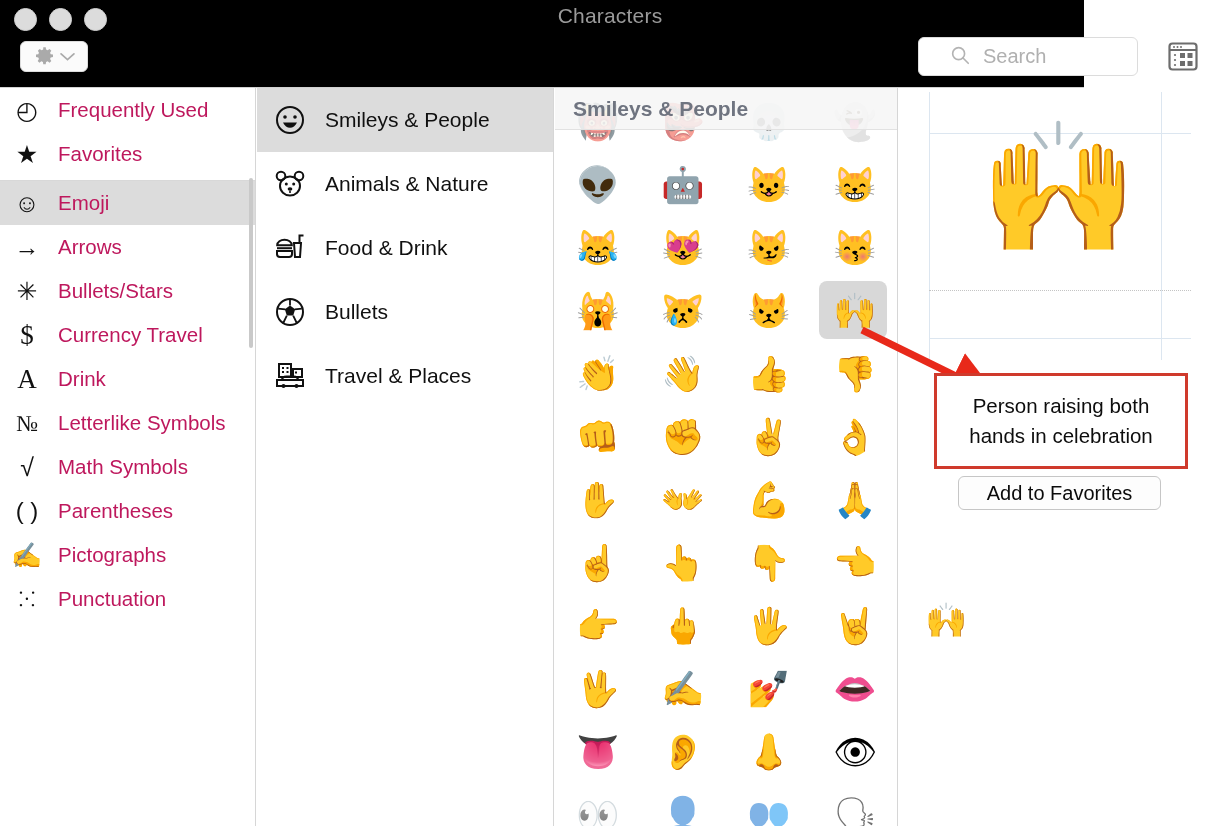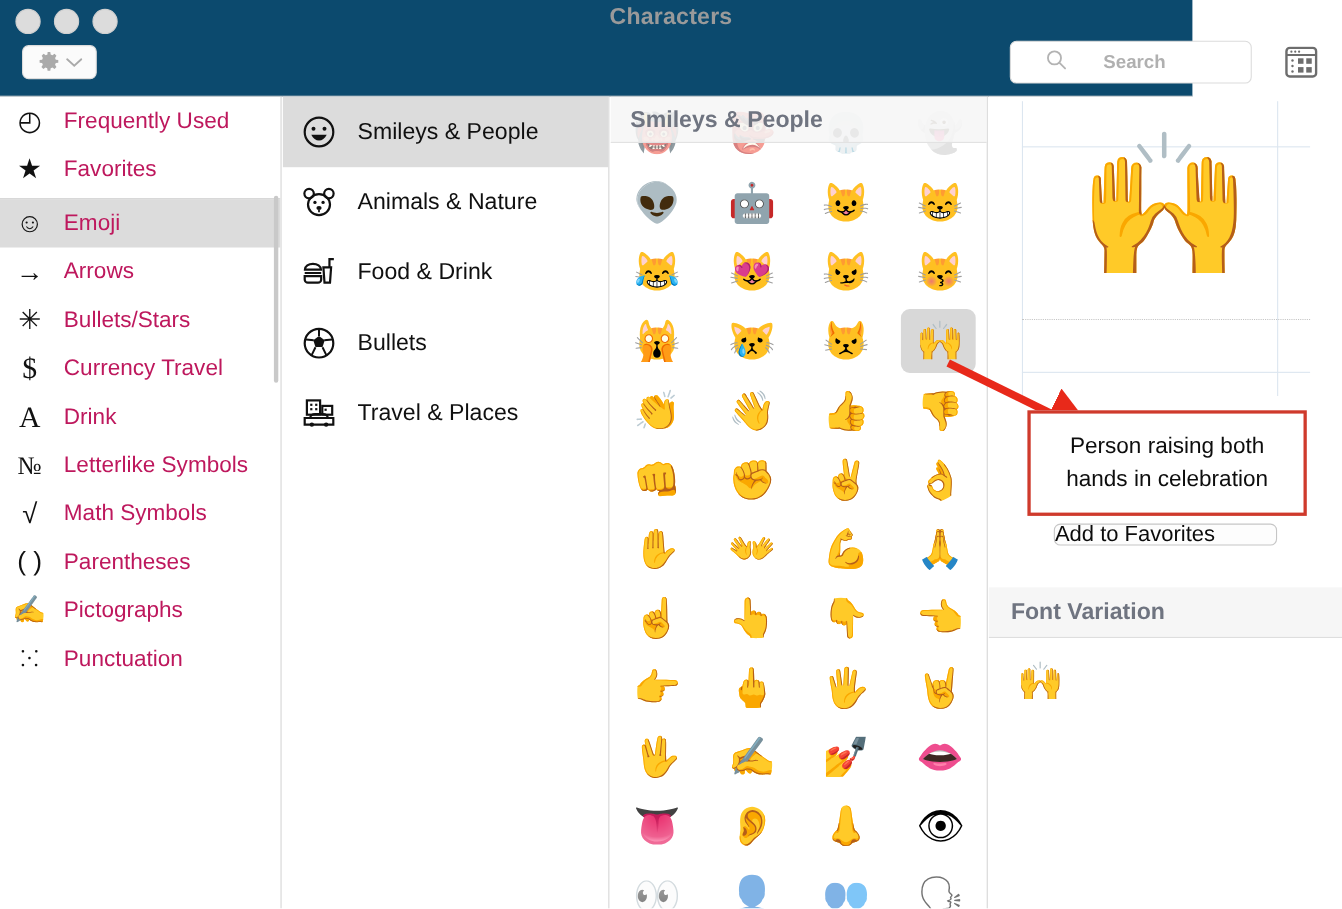--- a/index.html
+++ b/index.html
@@ -12,23 +12,22 @@
   #app {
     position: relative;
     width: 1220px; height: 826px;
     background: #ffffff;
   }
 
   
   .titlebar {
     position: absolute; left: 0; top: 0;
     width: 1084px; height: 88px;
-    background: #0c4a6e;
+    background: #000000;
     border-bottom: 1px solid #d2d2d2;
-    font-weight: bold;
   }
   .traffic {
     position: absolute; left: 14px; top: 8px;
     display: flex; gap: 12px;
   }
   .light {
     width: 23px; height: 23px; border-radius: 50%;
     background: #dcdcdc; border: 1px solid #d0d0d0;
   }
   .win-title {
@@ -46,21 +45,21 @@
   }
   .gear-btn svg { display: block; }
   .search-box {
     position: absolute; left: 918px; top: 37px;
     width: 220px; height: 39px;
     border: 1px solid #dcdcdc; border-radius: 6px;
     background: #ffffff;
     display: flex; align-items: center; padding-left: 30px; gap: 12px;
   }
   .search-placeholder {
-    font-size: 17px; color: #b0b0b0; margin-left: 20px;
+    font-size: 20px; color: #b0b0b0;
   }
   .grid-toggle {
     position: absolute; left: 1168px; top: 42px;
     width: 30px; height: 29px;
   }
 
   
   .sidebar {
     position: absolute; left: 0; top: 88px;
     width: 256px; height: 738px;
@@ -189,24 +188,24 @@
   .callout-text {
     font-size: 20.5px; color: #0d0d0d; line-height: 1.45;
     text-align: center; padding: 0 8px;
   }
   .arrow-svg {
     position: absolute; left: 860px; top: 320px;
     width: 140px; height: 80px; z-index: 19; pointer-events: none;
   }
   .fav-btn {
     position: absolute; left: 958px; top: 476px;
-    width: 203px; height: 20px;
+    width: 203px; height: 34px;
     border: 1px solid #c6c6c6; border-radius: 6px;
     background: #fdfdfd;
-    display: flex; align-items: center; 
+    display: flex; align-items: center; justify-content: center;
   }
   .fav-btn-label { font-size: 20px; color: #0b0b0b; }
   .fontvar-head {
     position: absolute; left: 899px; top: 534px;
     width: 321px; height: 46px;
     background: #f6f6f6;
     border-bottom: 1px solid #dedede;
     display: flex; align-items: center; padding-left: 20px;
   }
   .fontvar-title {
@@ -599,20 +598,17 @@
   </svg>
 
   <div class="callout">
     <div class="callout-text">Person raising both hands in celebration</div>
   </div>
 
   <div class="fav-btn">
     <span class="fav-btn-label">Add to Favorites</span>
   </div>
 
-  <div class="fontvar-head">
-    <span class="fontvar-title">Font Variation</span>
-  </div>
   <div class="fontvar-body">
     <div class="fontvar-item">🙌</div>
   </div>
 
 </div>
 
 </body></html>

